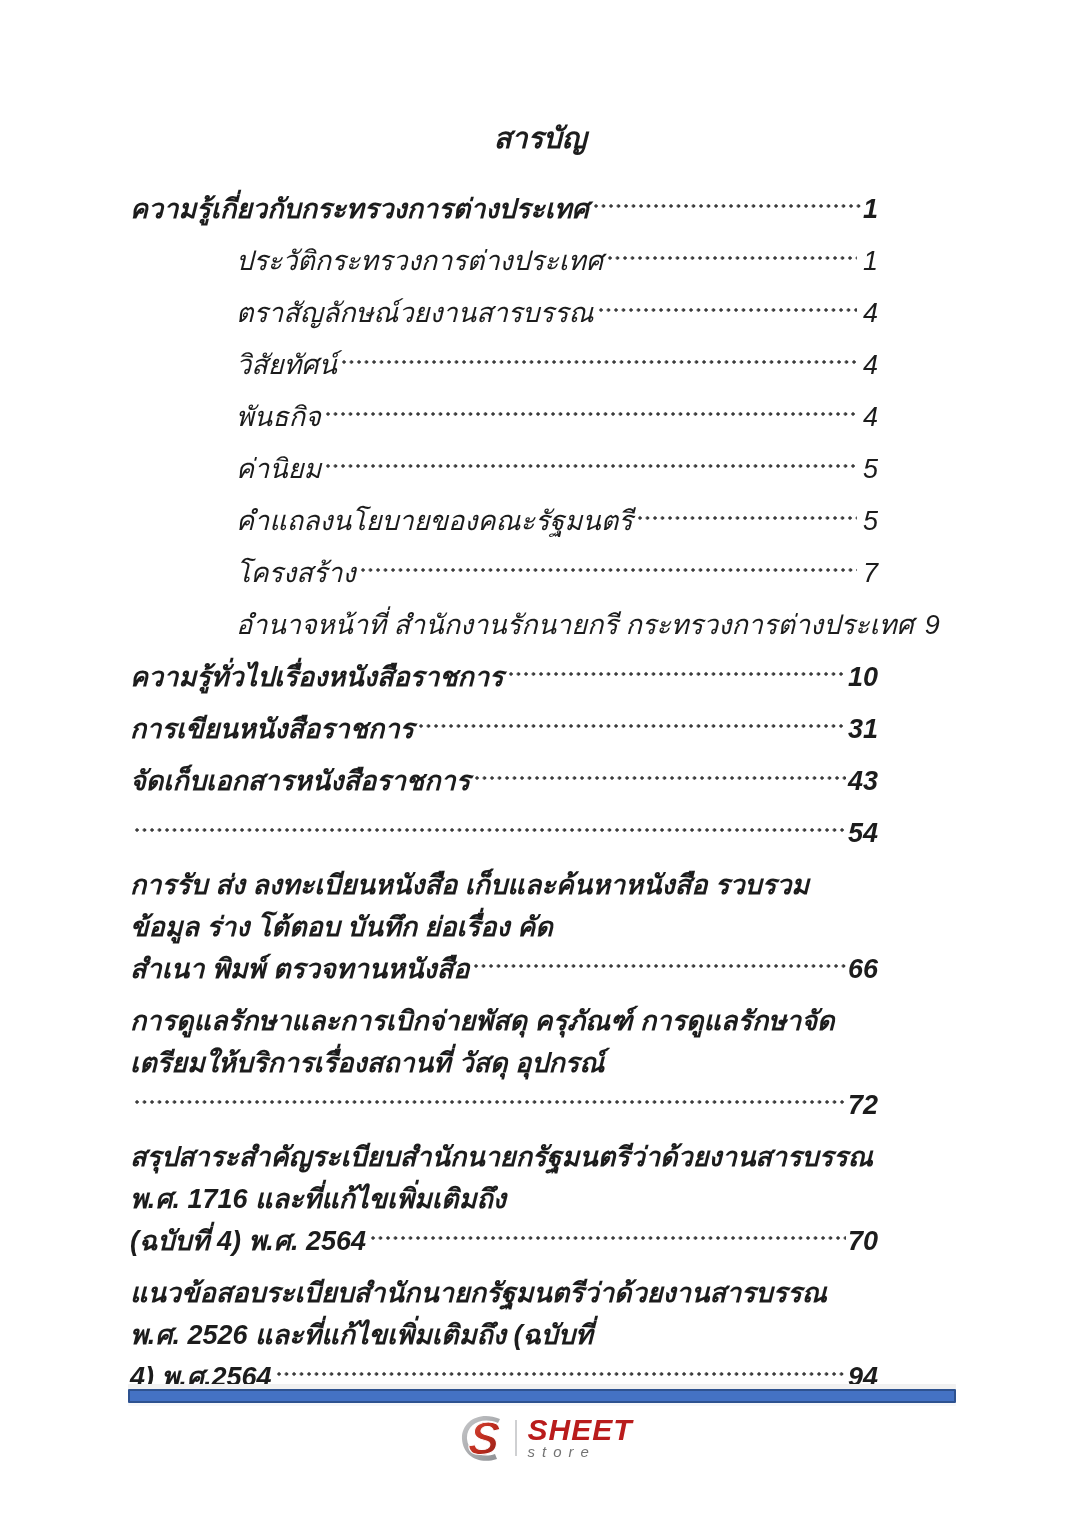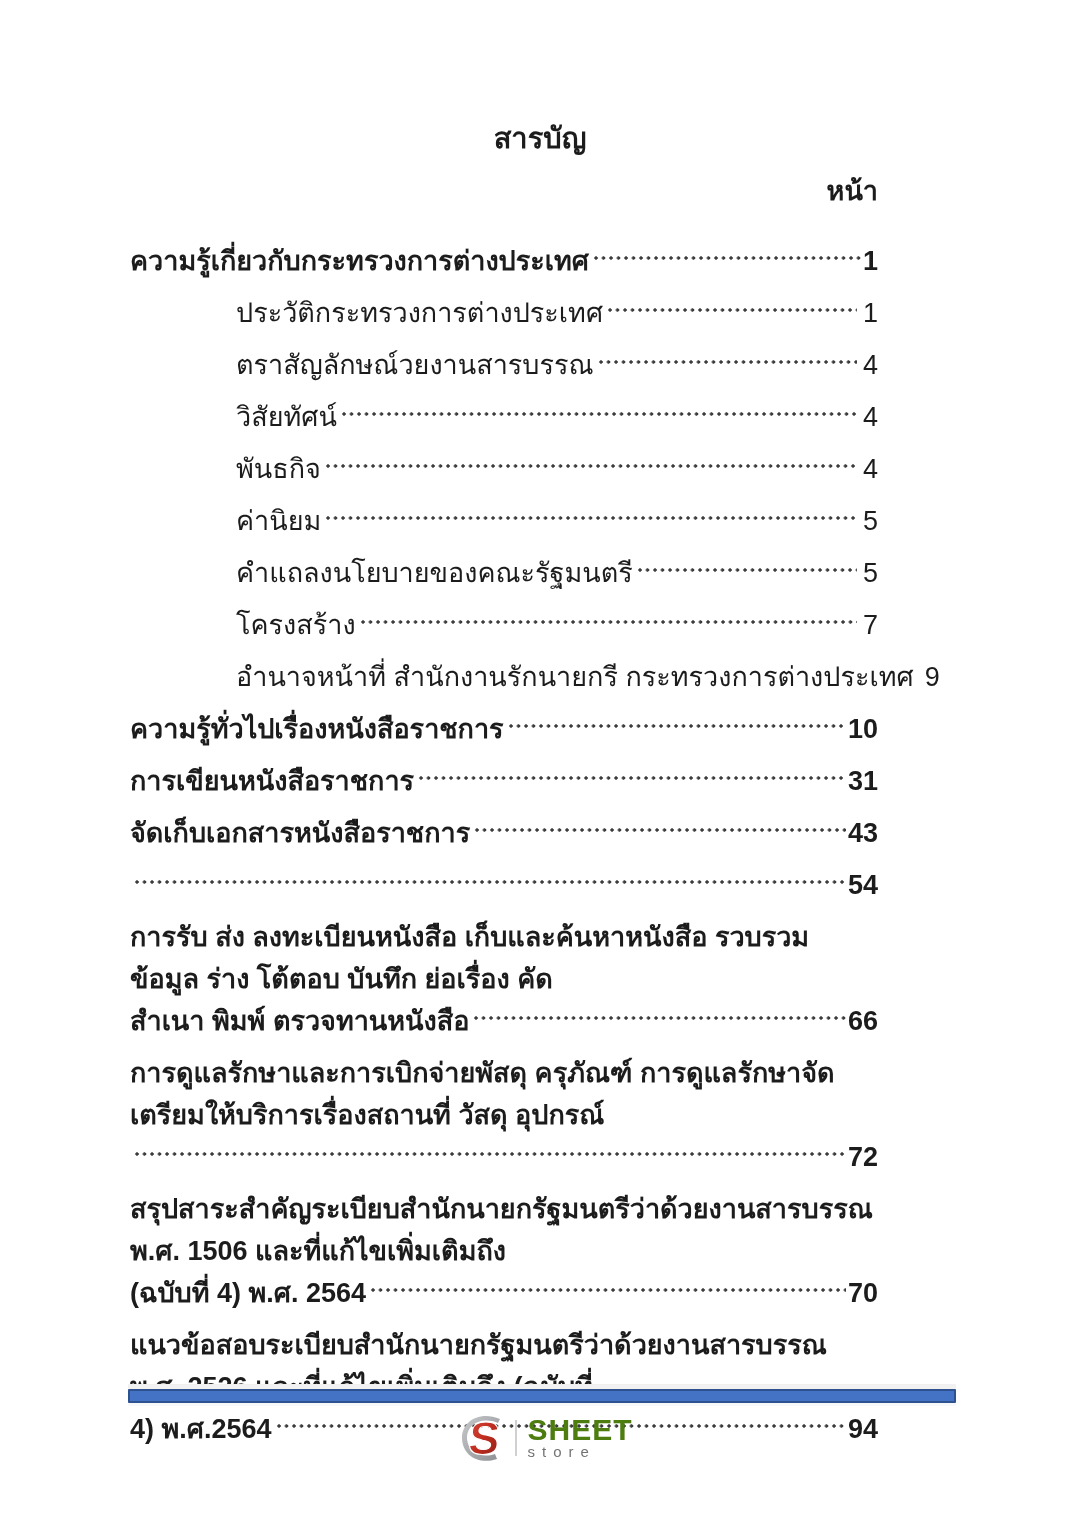--- a/index.html
+++ b/index.html
@@ -3,20 +3,21 @@
 <meta charset="utf-8">
 <style>
   html,body{margin:0;padding:0;background:#ffffff;}
   .doc{
     position:relative;
     width:1004px;height:1522px;
     background:#ffffff;
     font-family:"Liberation Sans","DejaVu Sans",sans-serif;
     color:#1c1c1c;
     overflow:hidden;
+    font-style:italic;
   }
   .content{margin:0 126px 0 130px;}
   .title{
     margin:0;padding-top:116px;
     font-size:29px;line-height:44px;font-weight:700;
     text-align:center;
   }
   .title .t-inner{position:relative;left:36px;}
   .col-header{
     margin-top:10px;
@@ -53,35 +54,34 @@
   }
   .logo{
     margin-top:9px;
     display:flex;justify-content:center;align-items:center;
     position:relative;left:8px;
   }
   .logo-emblem{width:48px;height:52px;flex:0 0 auto;}
   .logo-divider{width:2px;height:36px;background:#cfd0d2;margin:0 10px 0 8px;}
   .logo-title{
     font-size:30px;line-height:28px;font-weight:700;
-    color:#4d7c0f;letter-spacing:1px;
+    color:#b91c1c;letter-spacing:1px;
   }
   .logo-sub{
     font-size:15px;line-height:16px;font-weight:400;
     color:#737373;letter-spacing:7px;
   }
 </style>
 </head>
 <body>
 
 <div class="doc">
   <div class="content">
     <h1 class="title"><span class="t-inner">สารบัญ</span></h1>
 
-    <div class="col-header">หน้า</div>
 
     <div class="toc">
 
       <div class="toc-row main">
         <div class="row-line">
           <span class="lbl">ความรู้เกี่ยวกับกระทรวงการต่างประเทศ</span>
           <span class="leader"></span>
           <span class="pg">1</span>
         </div>
       </div>
@@ -193,21 +193,21 @@
 
       <div class="toc-row main">
         <span class="wrap-line1">การดูแลรักษาและการเบิกจ่ายพัสดุ ครุภัณฑ์ การดูแลรักษาจัดเตรียมให้บริการเรื่องสถานที่ วัสดุ อุปกรณ์</span>
         <div class="row-line">
           <span class="leader"></span>
           <span class="pg">72</span>
         </div>
       </div>
 
       <div class="toc-row main">
-        <span class="wrap-line1">สรุปสาระสำคัญระเบียบสำนักนายกรัฐมนตรีว่าด้วยงานสารบรรณ พ.ศ. 1506 และที่แก้ไขเพิ่มเติมถึง</span>
+        <span class="wrap-line1">สรุปสาระสำคัญระเบียบสำนักนายกรัฐมนตรีว่าด้วยงานสารบรรณ พ.ศ. 1716 และที่แก้ไขเพิ่มเติมถึง</span>
         <div class="row-line">
           <span class="lbl">(ฉบับที่ 4) พ.ศ. 2564</span>
           <span class="leader"></span>
           <span class="pg">70</span>
         </div>
       </div>
 
       <div class="toc-row main">
         <span class="wrap-line1">แนวข้อสอบระเบียบสำนักนายกรัฐมนตรีว่าด้วยงานสารบรรณ พ.ศ. 2526 และที่แก้ไขเพิ่มเติมถึง (ฉบับที่</span>
         <div class="row-line">

